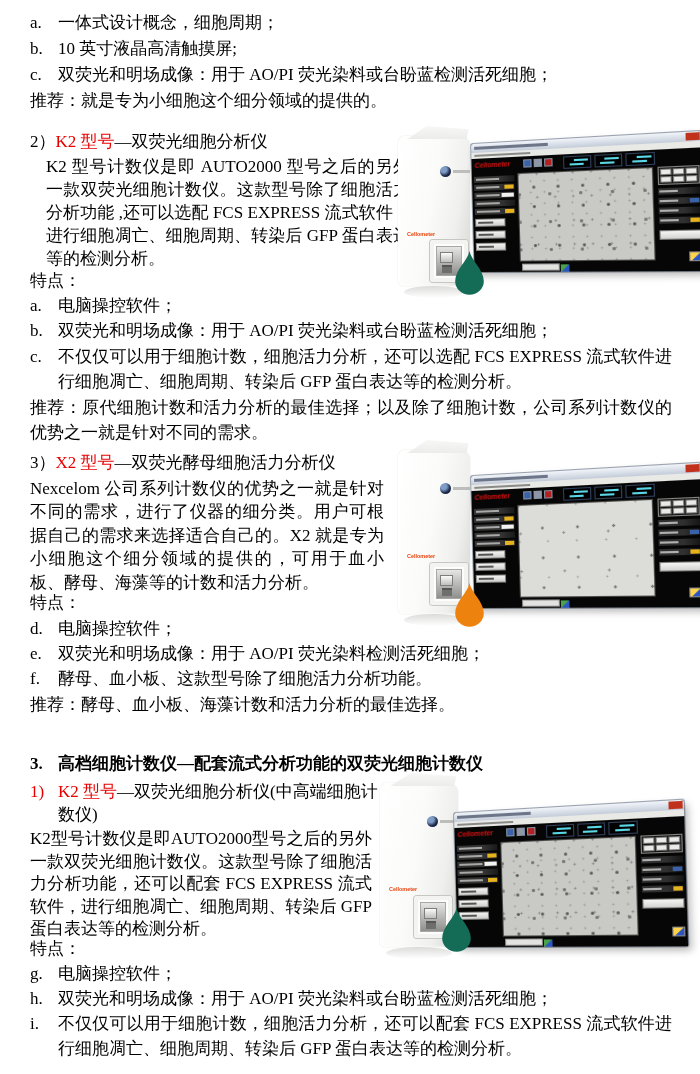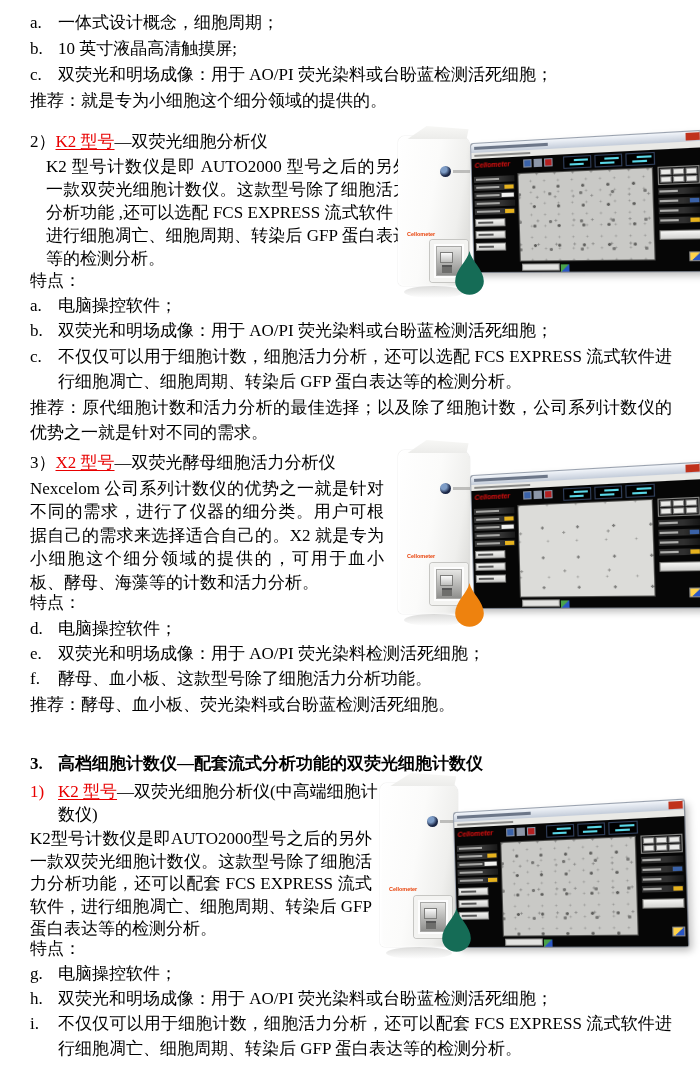--- a/index.html
+++ b/index.html
@@ -8,21 +8,21 @@
     position:relative; width:700px; height:1074px; margin:0 auto;
     background:#ffffff; overflow:hidden;
     font-family:"Liberation Serif","DejaVu Serif",serif;
     font-size:17px; color:#000;
   }
   .block { position:absolute; left:30px; }
   .li { display:flex; align-items:flex-start; }
   .mk { flex:0 0 28px; }
   .tx { flex:1; text-align:justify; }
   .red { color:#e80000; }
-  .model { color:#e80000; text-decoration:underline; text-underline-offset:2px; }
+  .model { color:#e80000; text-underline-offset:2px; }
 
   .intro-list { top:10px; width:645px; line-height:26px; }
   .intro-rec  { top:88px; width:645px; line-height:26px; }
 
   .s2-head { top:130px; line-height:24px; }
   .s2-para { top:155px; width:364px; line-height:23px; text-align:justify;margin-left:16px; }
   .s2-tedian { top:269px; line-height:24px; }
   .s2-feats { top:293px; width:642px; line-height:25.4px; }
   .feats .rec-line { text-align:justify; }
 
@@ -200,21 +200,21 @@
       <span class="tx">电脑操控软件；</span>
     </div>
     <div class="li">
       <span class="mk">e.</span>
       <span class="tx">双荧光和明场成像：用于 AO/PI 荧光染料检测活死细胞；</span>
     </div>
     <div class="li">
       <span class="mk">f.</span>
       <span class="tx">酵母、血小板、这款型号除了细胞活力分析功能。</span>
     </div>
-    <div class="rec-line">推荐：酵母、血小板、荧光染料或台盼蓝检测活死细胞。</div>
+    <div class="rec-line">推荐：酵母、血小板、海藻计数和活力分析的最佳选择。</div>
   </div>
 
   <div class="block sp-head li">
     <span class="mk">3.</span>
     <span class="tx">高档细胞计数仪—配套流式分析功能的双荧光细胞计数仪</span>
   </div>
   <div class="block sp-sub li">
     <span class="mk red">1)</span>
     <span class="tx"><span class="model">K2 型号</span><span>—双荧光细胞分析仪(中高端细胞计数仪)</span></span>
   </div>

